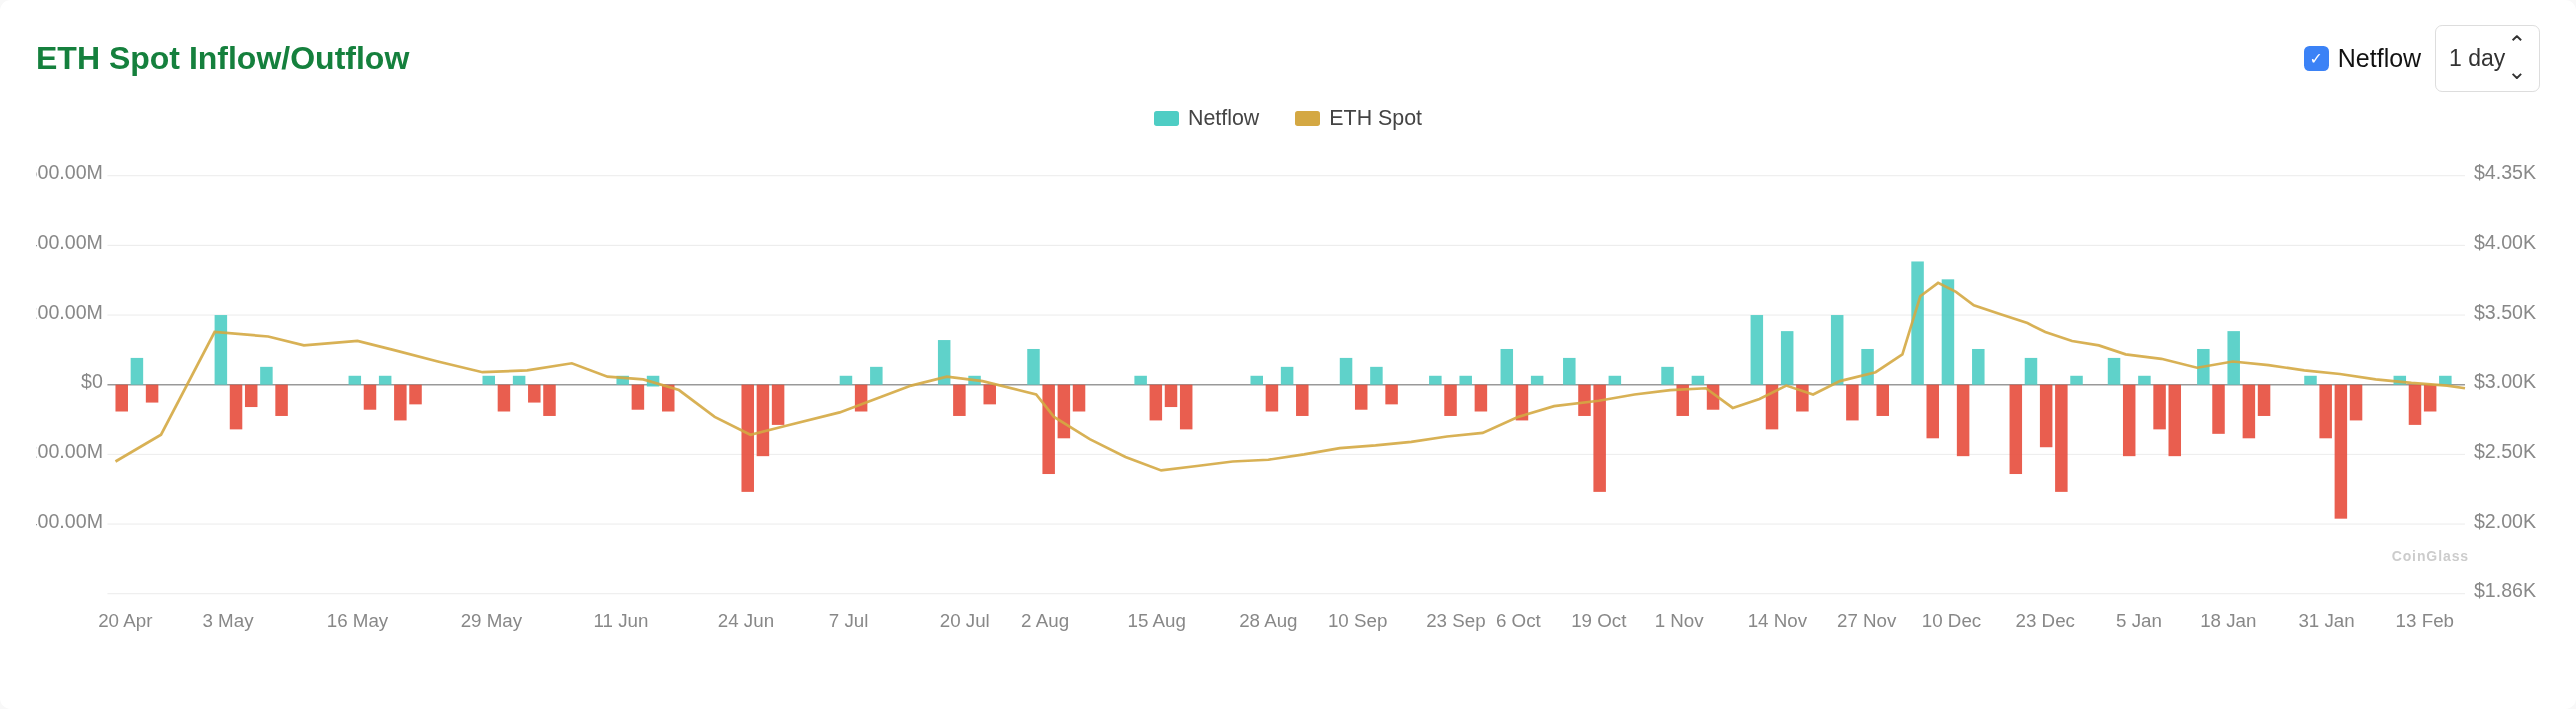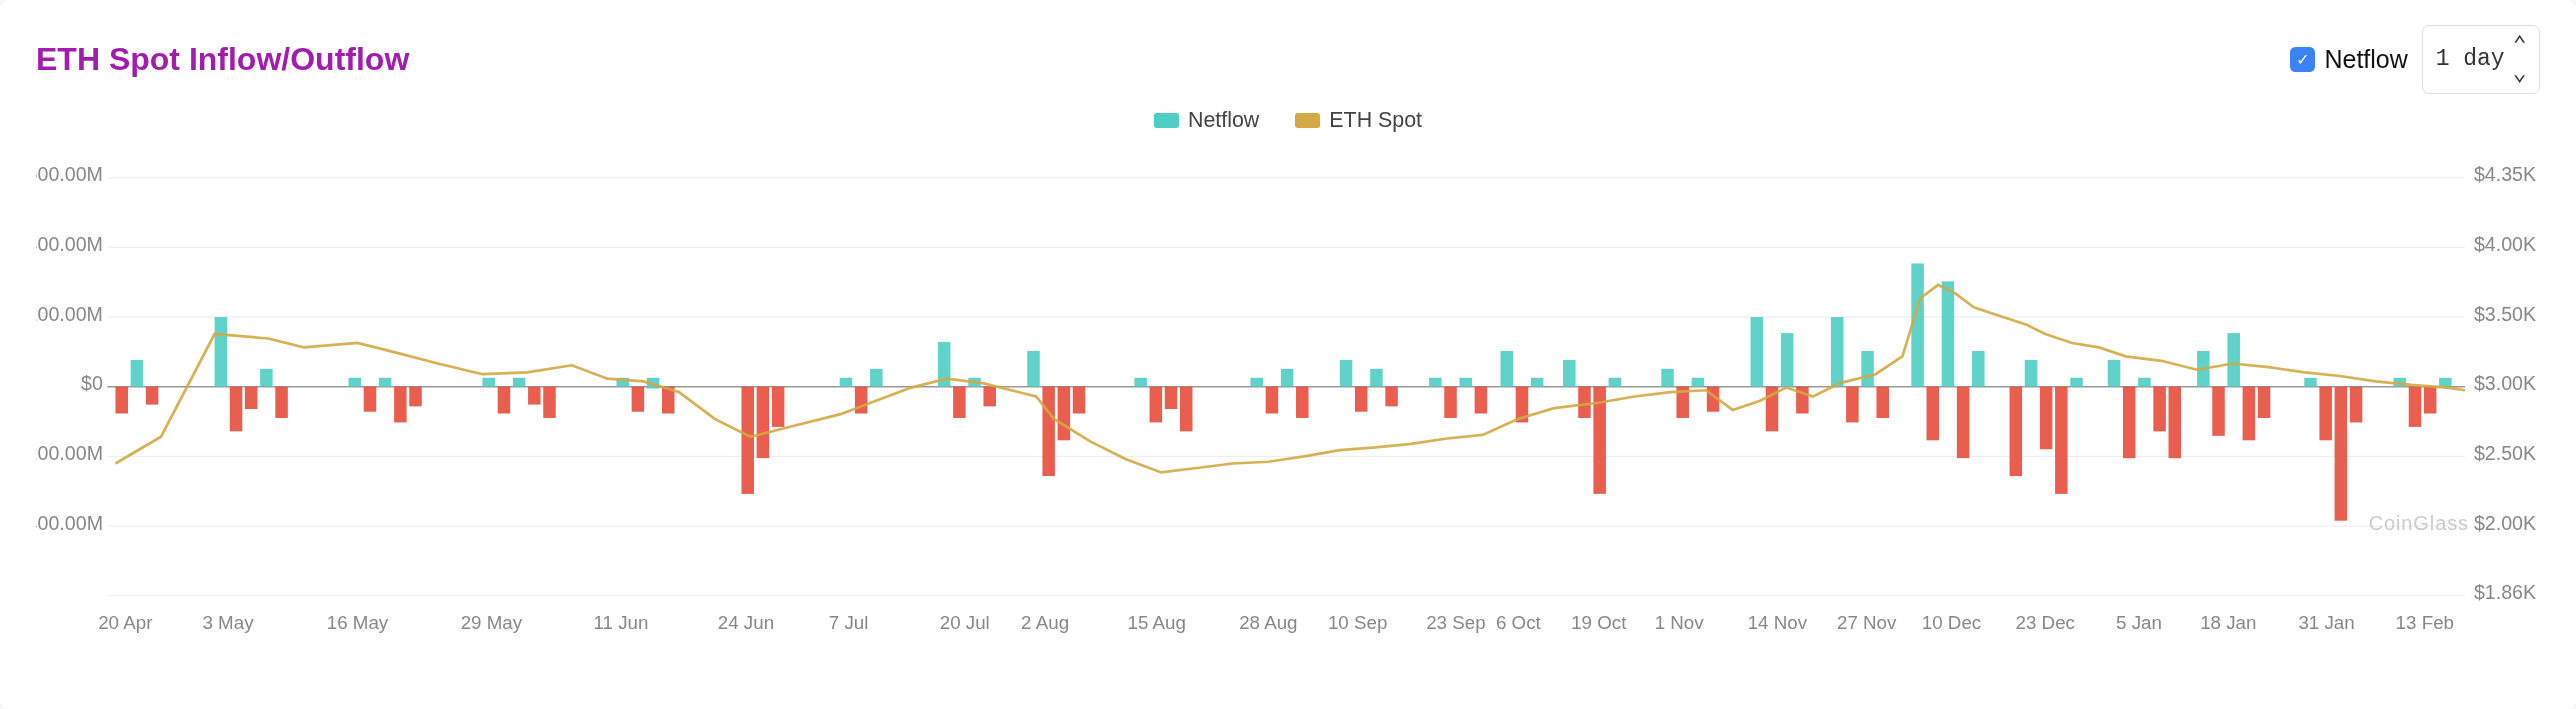--- a/index.html
+++ b/index.html
@@ -20,21 +20,21 @@
     }
     .header-row {
       display: flex;
       align-items: center;
       justify-content: space-between;
       margin-bottom: 14.3px;
     }
     .chart-title {
       font-size: 32px;
       font-weight: 700;
-      color: #a21caf;
+      color: #15803d;
     }
     .header-controls {
       display: flex;
       align-items: center;
       gap: 14.3px;
     }
     .netflow-toggle {
       display: flex;
       align-items: center;
       gap: 9px;
@@ -51,29 +51,28 @@
       font-size: 16px;
     }
     .toggle-label {
       font-size: 25px;
       color: #111;
       font-weight: 500;
     }
     .period-selector {
       display: flex;
       align-items: center;
-      gap: 8px;
+      gap: 2px;
       border: 1.3px solid #ddd;
       border-radius: 7.1px;
       padding: 5.4px 12.5px;
       font-size: 23px;
       color: #333;
       cursor: pointer;
       background: #fff;
-      font-family: Liberation Mono, monospace;
     }
     .legend-row {
       display: flex;
       justify-content: center;
       gap: 36px;
       margin-bottom: 9px;
     }
     .legend-item {
       display: flex;
       align-items: center;
@@ -91,24 +90,24 @@
       width: 100%;
       height: 518px;
     }
     .chart-svg {
       width: 100%;
       height: 100%;
     }
     .watermark {
       position: absolute;
       right: 71px;
-      bottom: 125px;
-      font-size: 20px;
+      bottom: 94px;
+      font-size: 14px;
       color: #ccc;
-      font-weight: 400;
+      font-weight: 700;
       letter-spacing: 0.9px;
     }
   </style>
 </head>
 <body>
 
 <div class="chart-container">
   <div class="header-row">
     <h1 class="chart-title">ETH Spot Inflow/Outflow</h1>
     <div class="header-controls">

